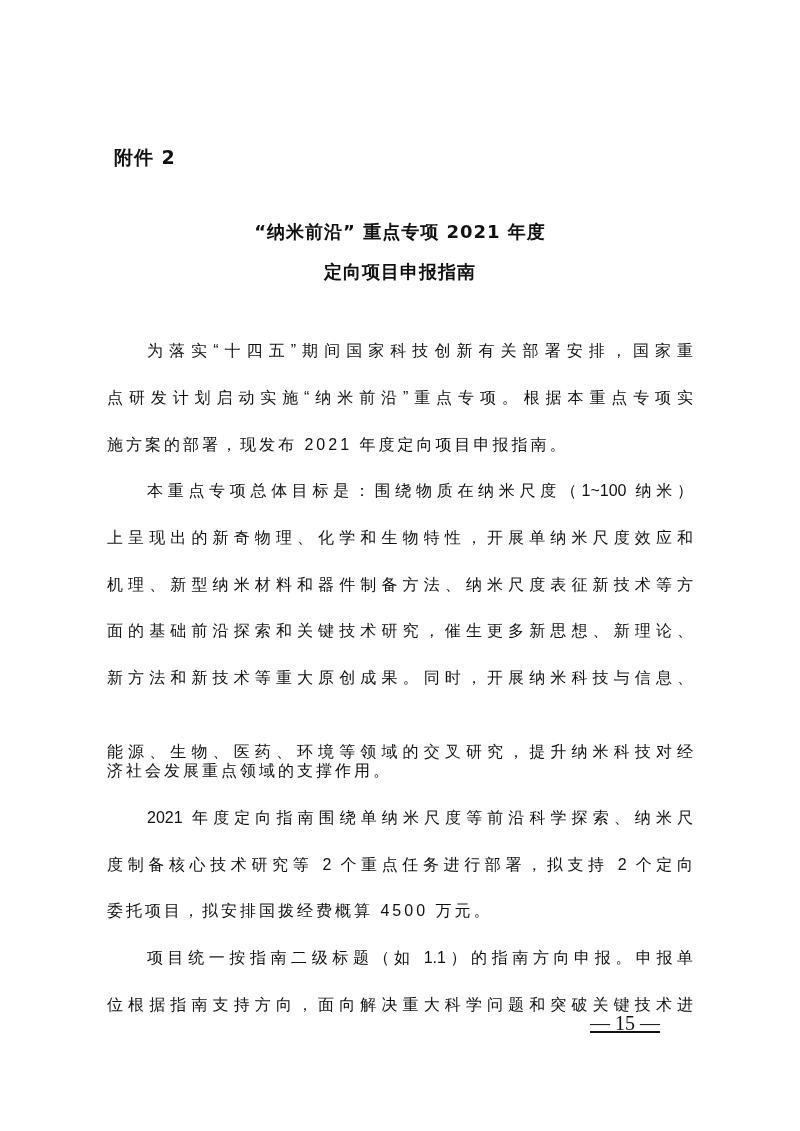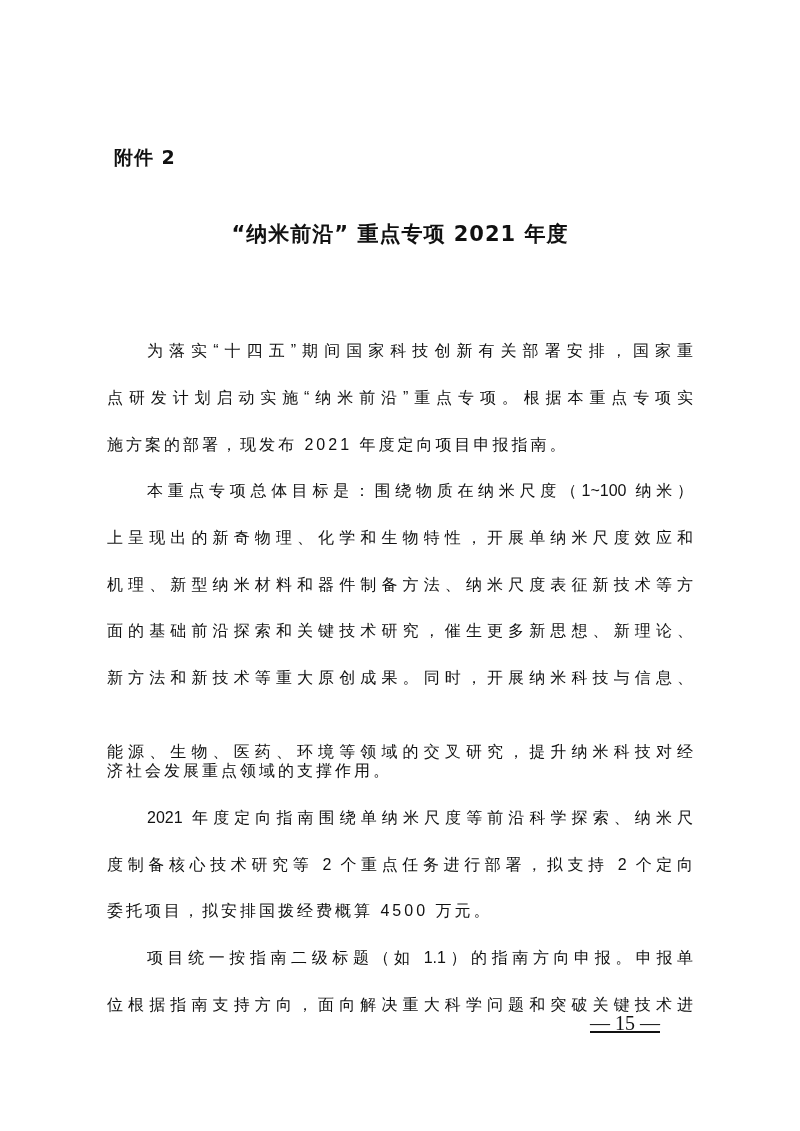--- a/index.html
+++ b/index.html
@@ -30,21 +30,21 @@
       font-weight: bold;
       letter-spacing: 1px;
     }
     .title {
       position: absolute;
       left: 0;
       width: 800px;
       text-align: center;
       font-family: "DejaVu Sans", "Liberation Sans", sans-serif;
       font-weight: bold;
-      font-size: 21px;
+      font-size: 18px;
       letter-spacing: 1px;
     }
     .title.l1 { top: 220px; }
     .title.l2 { top: 260px; }
     .line {
       position: absolute;
       left: 107px;
       width: 586px;
       font-size: 16px;
       line-height: 26px;
@@ -73,20 +73,21 @@
     }
   </style>
 </head>
 <body>
 
 <div class="page">
 
   <div class="attachment">附件 2</div>
 
   <div class="title l1">“纳米前沿” 重点专项 2021 年度</div>
+  <div class="title l2">定向项目申报指南</div>
 
   <div>
     <div class="line indent" style="top:338px">为落实“十四五”期间国家科技创新有关部署安排，国家重</div>
     <div class="line" style="top:385px">点研发计划启动实施“纳米前沿”重点专项。根据本重点专项实</div>
     <div class="line last" style="top:432px">施方案的部署，现发布 2021 年度定向项目申报指南。</div>
   </div>
 
   <div>
     <div class="line indent" style="top:478px">本重点专项总体目标是：围绕物质在纳米尺度（1~100 纳米）</div>
     <div class="line" style="top:525px">上呈现出的新奇物理、化学和生物特性，开展单纳米尺度效应和</div>

